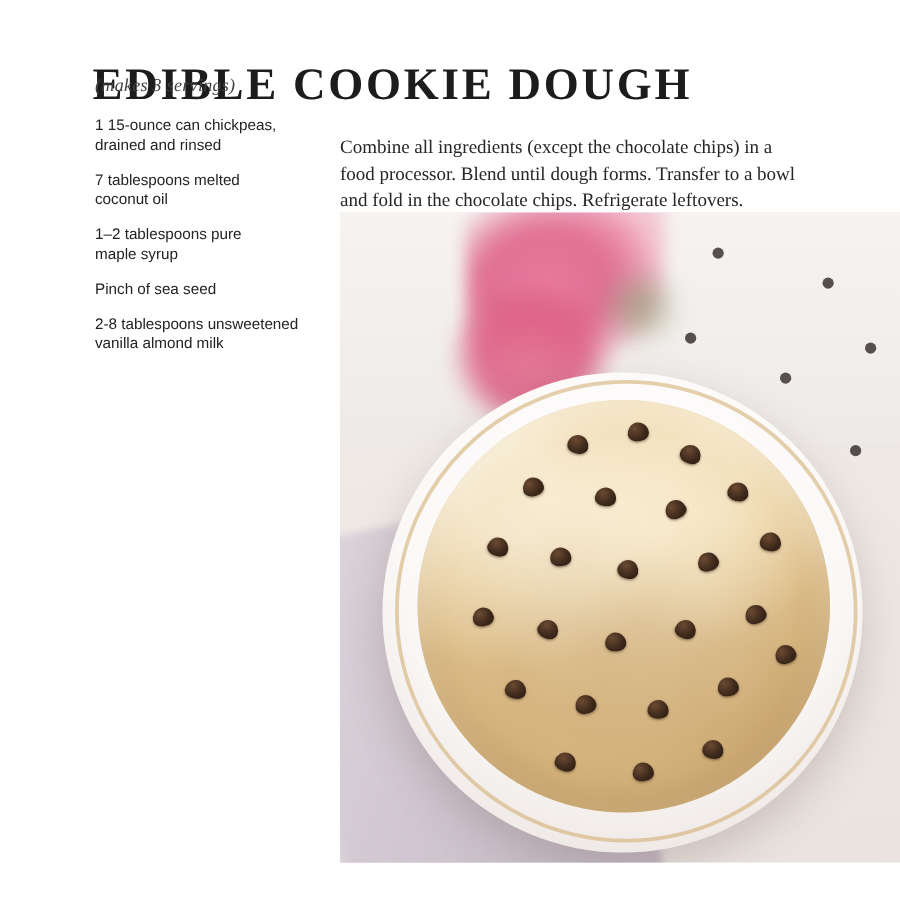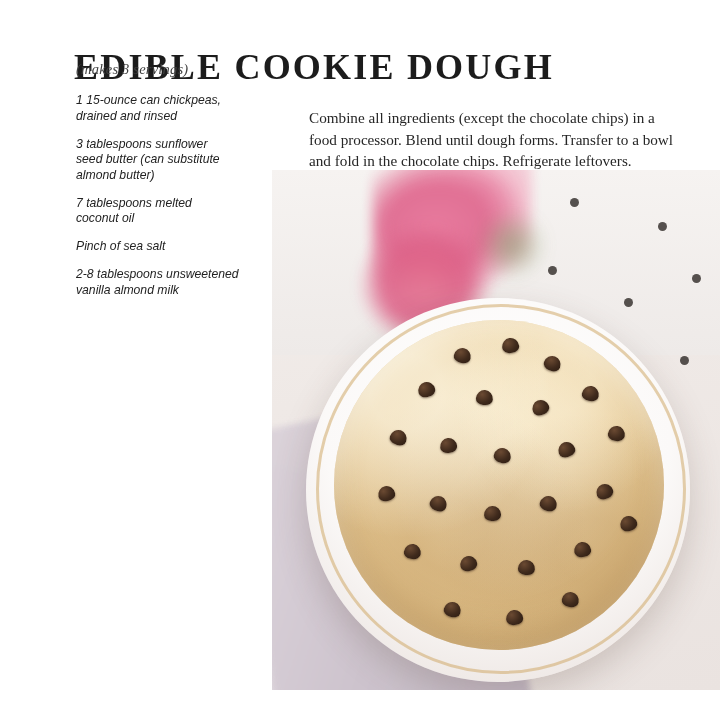--- a/index.html
+++ b/index.html
@@ -39,40 +39,38 @@
     font-style: italic;
     font-size: 14.5px;
     color: #404040;
     letter-spacing: 0.2px;
   }
   .ingredients {
     position: absolute;
     left: 76px;
     top: 93px;
     width: 190px;
-    font-style: italic;
   }
   .ingredient {
     font-family: "Liberation Sans", sans-serif;
     font-size: 12.2px;
     line-height: 15.5px;
     color: #232323;
     margin-bottom: 12.5px;
     white-space: pre-line;
   }
   .instructions {
     position: absolute;
     left: 272px;
     top: 92px;
     width: 370px;
     font-family: "Liberation Serif", serif;
     font-size: 15.2px;
     line-height: 21.5px;
     color: #262626;
-    margin-left: 37px;
   }
   .photo {
     position: absolute;
     left: 272px;
     top: 170px;
     width: 448px;
     height: 520px;
     overflow: hidden;
     background: #efeae6;
   }
@@ -191,26 +189,25 @@
 <body>
 
 <div class="page">
 
   <h1 class="title">EDIBLE COOKIE DOUGH</h1>
   <div class="servings">(makes 3 servings)</div>
 
   <div class="ingredients">
     <div class="ingredient">1 15-ounce can chickpeas,
 drained and rinsed</div>
-    <div class="ingredient">3 tablespoons sunflower
-seed butter (can substitute
-almond butter)</div>
     <div class="ingredient">7 tablespoons melted
 coconut oil</div>
-    <div class="ingredient">Pinch of sea salt</div>
+    <div class="ingredient">1–2 tablespoons pure
+maple syrup</div>
+    <div class="ingredient">Pinch of sea seed</div>
     <div class="ingredient">2-8 tablespoons unsweetened
 vanilla almond milk</div>
   </div>
 
   <p class="instructions">Combine all ingredients (except the chocolate chips) in a food processor. Blend until dough forms. Transfer to a bowl and fold in the chocolate chips. Refrigerate leftovers.</p>
 
   <div class="photo">
     <div class="bg-surface"></div>
     <div class="bg-top-band"></div>
     <div class="pink-flower"></div>

